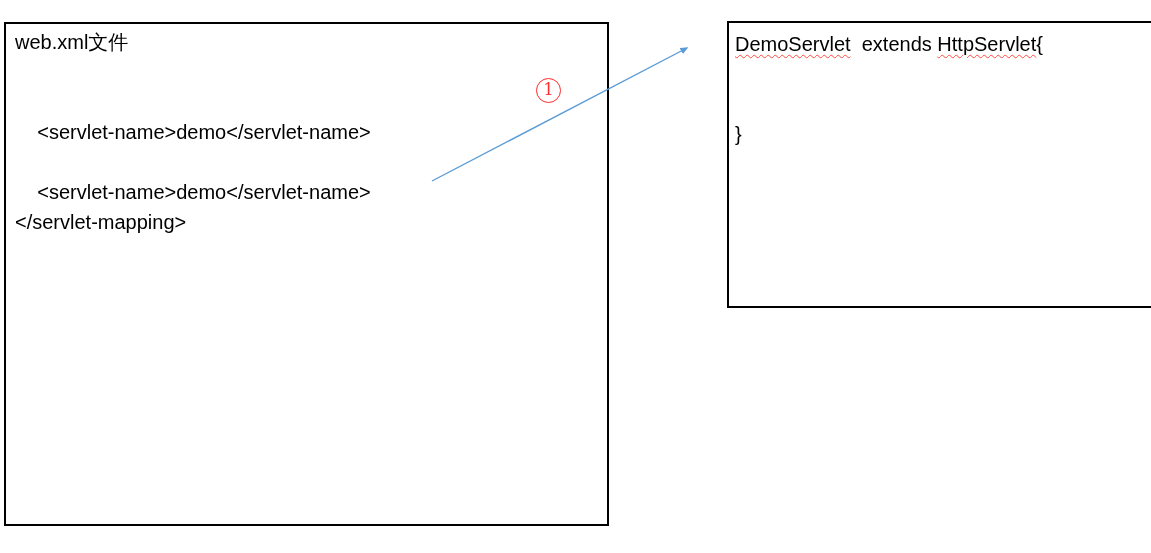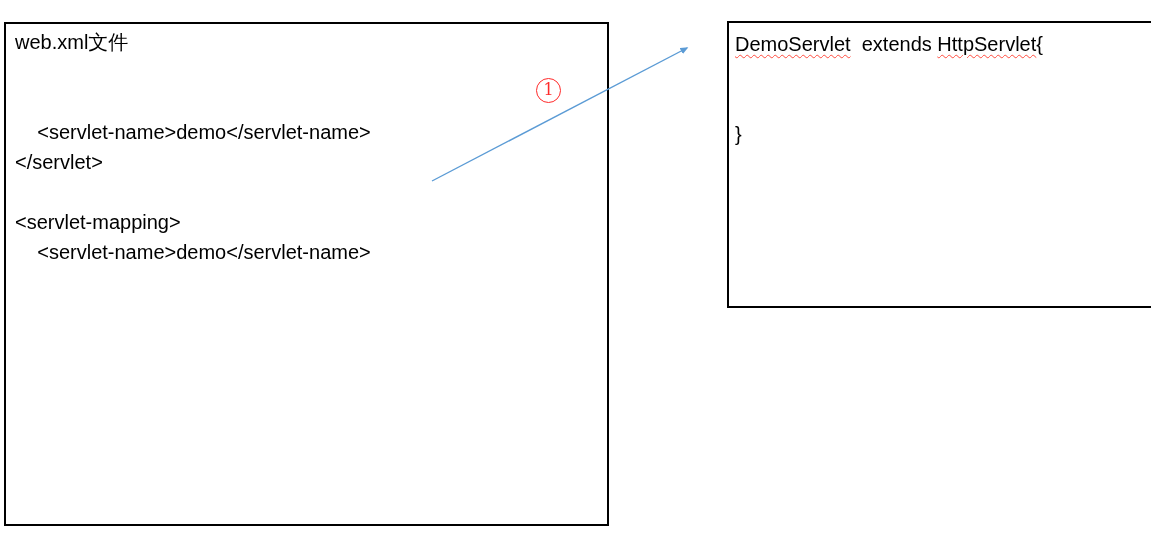--- a/index.html
+++ b/index.html
@@ -77,24 +77,23 @@
 </head>
 <body>
 
 <div class="canvas">
 
   <div class="box webxml-box">
     <div class="line">web.xml文件</div>
     <div class="line"></div>
     <div class="line"></div>
     <div class="line">    &lt;servlet-name&gt;demo&lt;/servlet-name&gt;</div>
-    <div class="line">&lt;/servlet&gt;</div>
     <div class="line"></div>
-    <div class="line">&lt;servlet-mapping&gt;</div>
     <div class="line">    &lt;servlet-name&gt;demo&lt;/servlet-name&gt;</div>
+    <div class="line">&lt;/servlet-mapping&gt;</div>
   </div>
 
   <div class="box class-box">
     <div class="line"><span class="misspelled">DemoServlet</span><span>  extends </span><span class="misspelled">HttpServlet</span><span>{</span></div>
     <div class="line"></div>
     <div class="line"></div>
     <div class="line">}</div>
   </div>
 
   <svg class="connector" width="1151" height="553" viewBox="0 0 1151 553">

